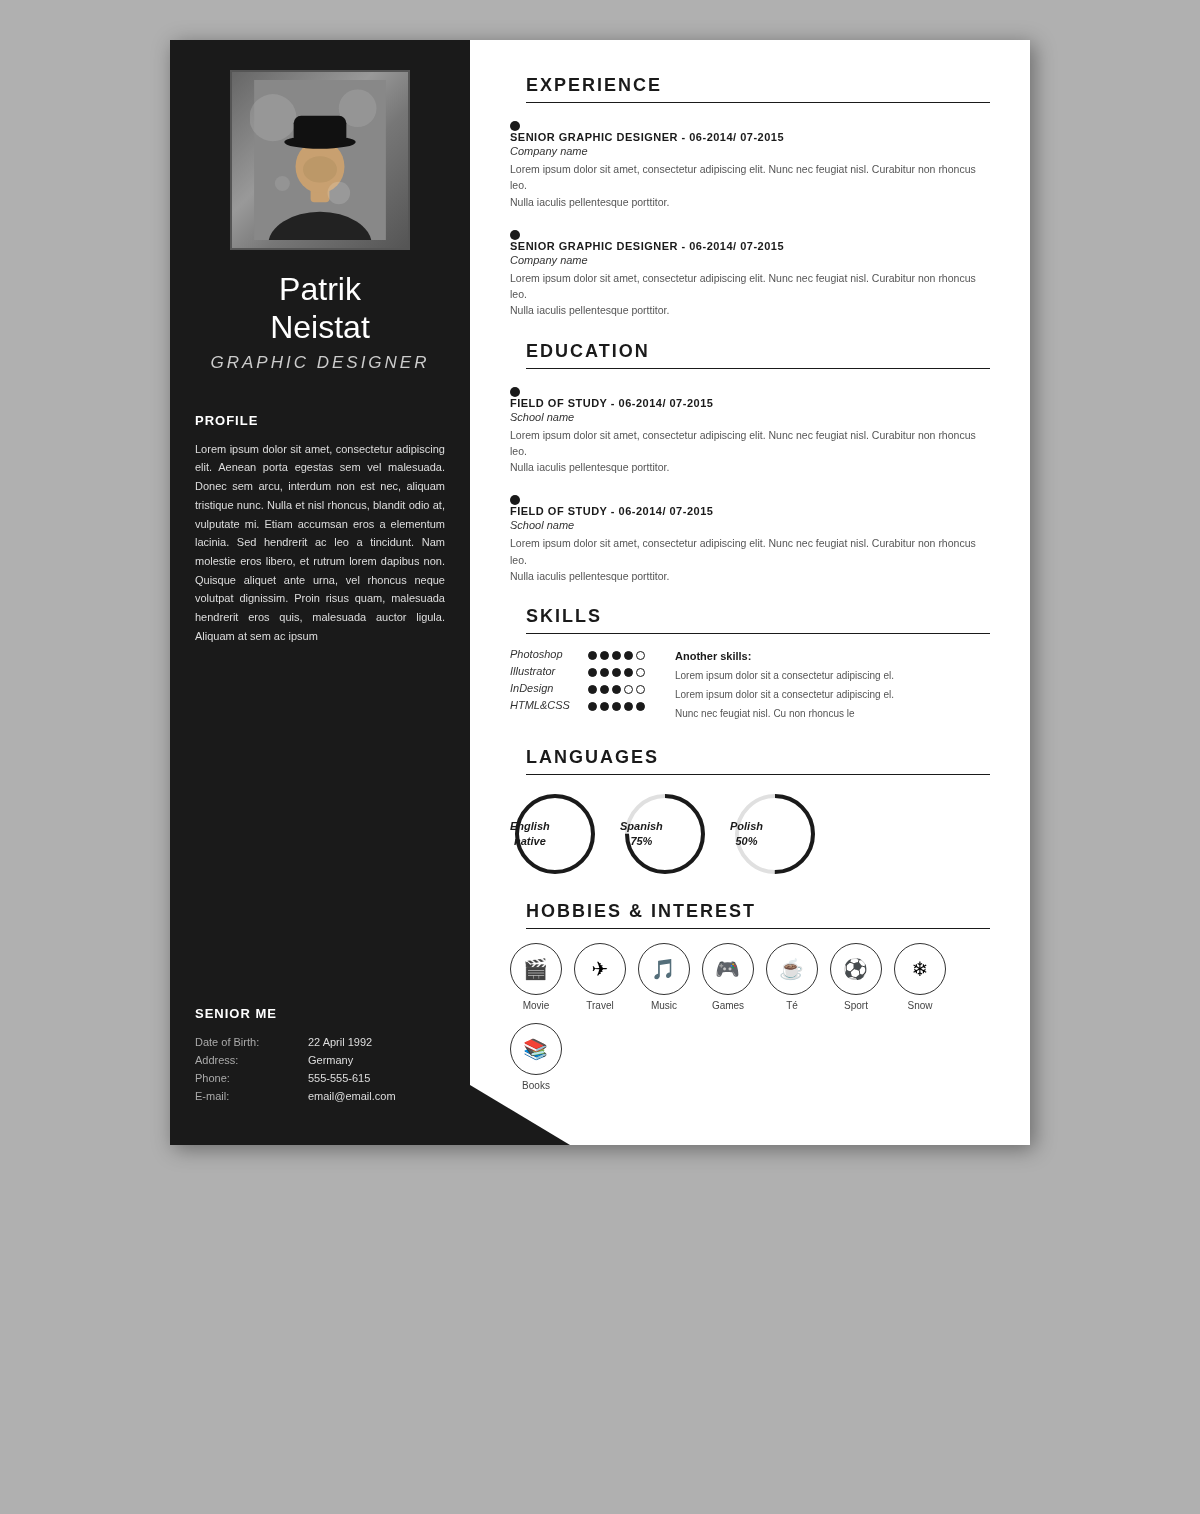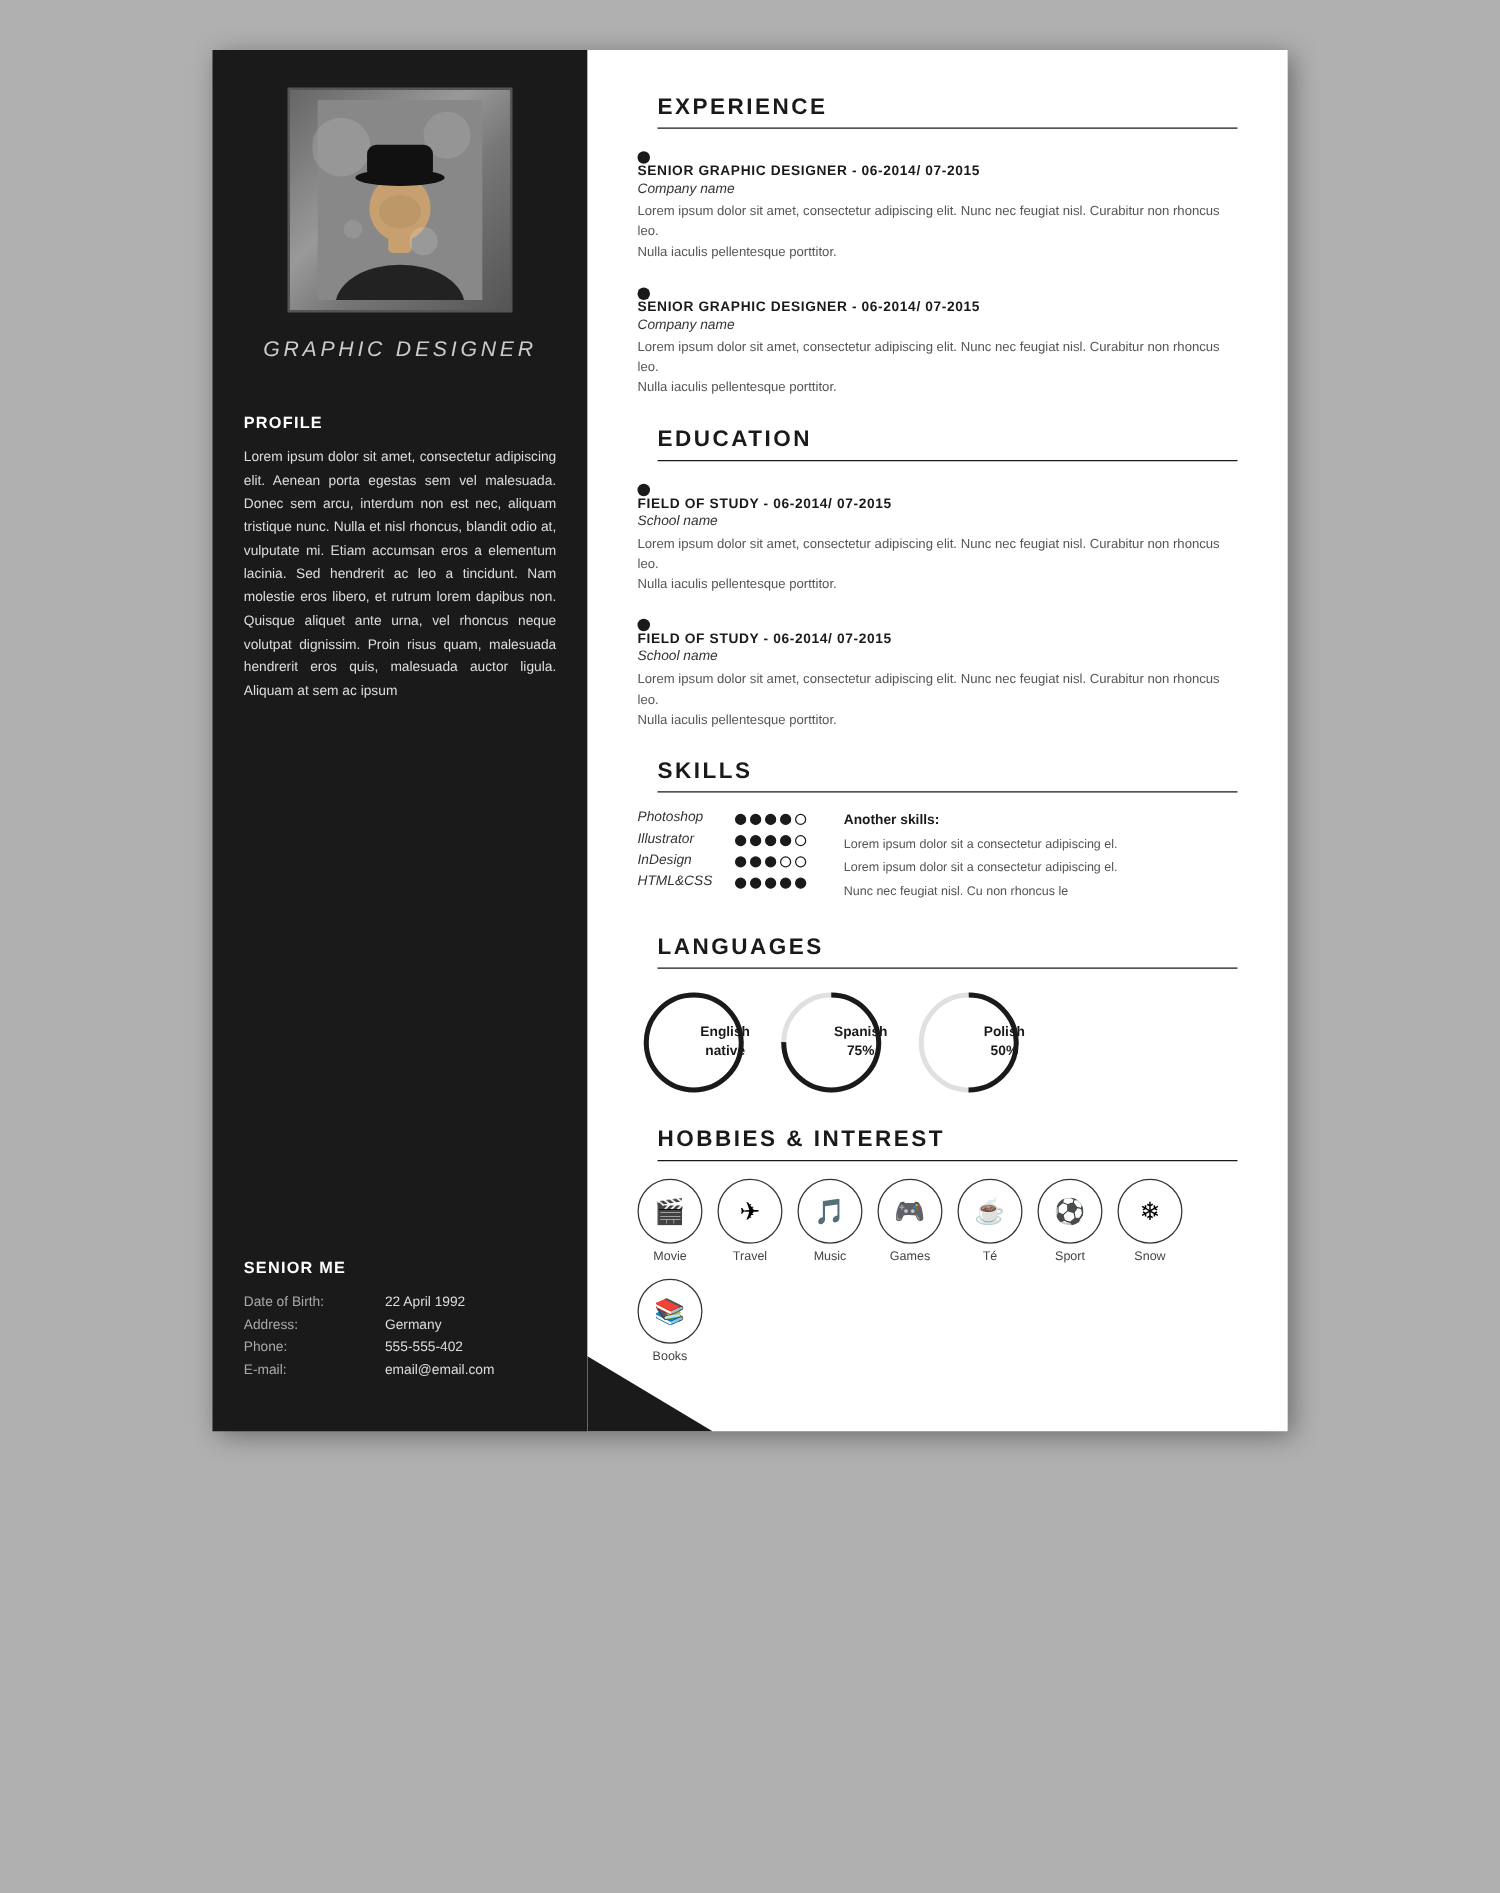--- a/index.html
+++ b/index.html
@@ -192,21 +192,22 @@
       gap: 20px;
       margin-top: 10px;
       align-items: center;
     }
     .lang-circle {
       position: relative;
       width: 90px;
       height: 90px;
       display: flex;
       align-items: center;
-      justify-content: flex-end;
+      justify-content: flex-start;
+      font-style: italic;
     }
     .lang-circle svg {
       position: absolute;
       top: 0; left: 0;
     }
     .lang-label {
       text-align: center;
       font-size: 11px;
       font-weight: 600;
       color: #1a1a1a;
@@ -287,41 +288,45 @@
 
           <ellipse cx="70" cy="95" rx="18" ry="14" fill="#b09060" opacity="0.5"></ellipse>
 
           <circle cx="90" cy="120" r="12" fill="#fff" opacity="0.15"></circle>
           <circle cx="30" cy="110" r="8" fill="#fff" opacity="0.1"></circle>
         </svg>
       </div>
     </div>
 
     <div class="name-section">
+      <div class="name">
+        <span>Patrik</span><br>
+        <span>Neistat</span>
+      </div>
       <div class="title">GRAPHIC DESIGNER</div>
     </div>
 
     <div class="section-title-left">PROFILE</div>
     <div class="profile-text">Lorem ipsum dolor sit amet, consectetur adipiscing elit. Aenean porta egestas sem vel malesuada. Donec sem arcu, interdum non est nec, aliquam tristique nunc. Nulla et nisl rhoncus, blandit odio at, vulputate mi. Etiam accumsan eros a elementum lacinia. Sed hendrerit ac leo a tincidunt. Nam molestie eros libero, et rutrum lorem dapibus non. Quisque aliquet ante urna, vel rhoncus neque volutpat dignissim. Proin risus quam, malesuada hendrerit eros quis, malesuada auctor ligula. Aliquam at sem ac ipsum</div>
 
     <div class="contact-section">
       <div class="section-title-left">SENIOR ME</div>
       <table class="contact-table">
         <tbody>
             <tr>
           <td class="label">Date of Birth:</td>
           <td>22 April 1992</td>
         </tr>
         <tr>
           <td class="label">Address:</td>
           <td>Germany</td>
         </tr>
         <tr>
           <td class="label">Phone:</td>
-          <td>555-555-402</td>
+          <td>555-555-615</td>
         </tr>
         <tr>
           <td class="label">E-mail:</td>
           <td>email@email.com</td>
         </tr>
       </tbody>
         </table>
     </div>
   </div>
 

